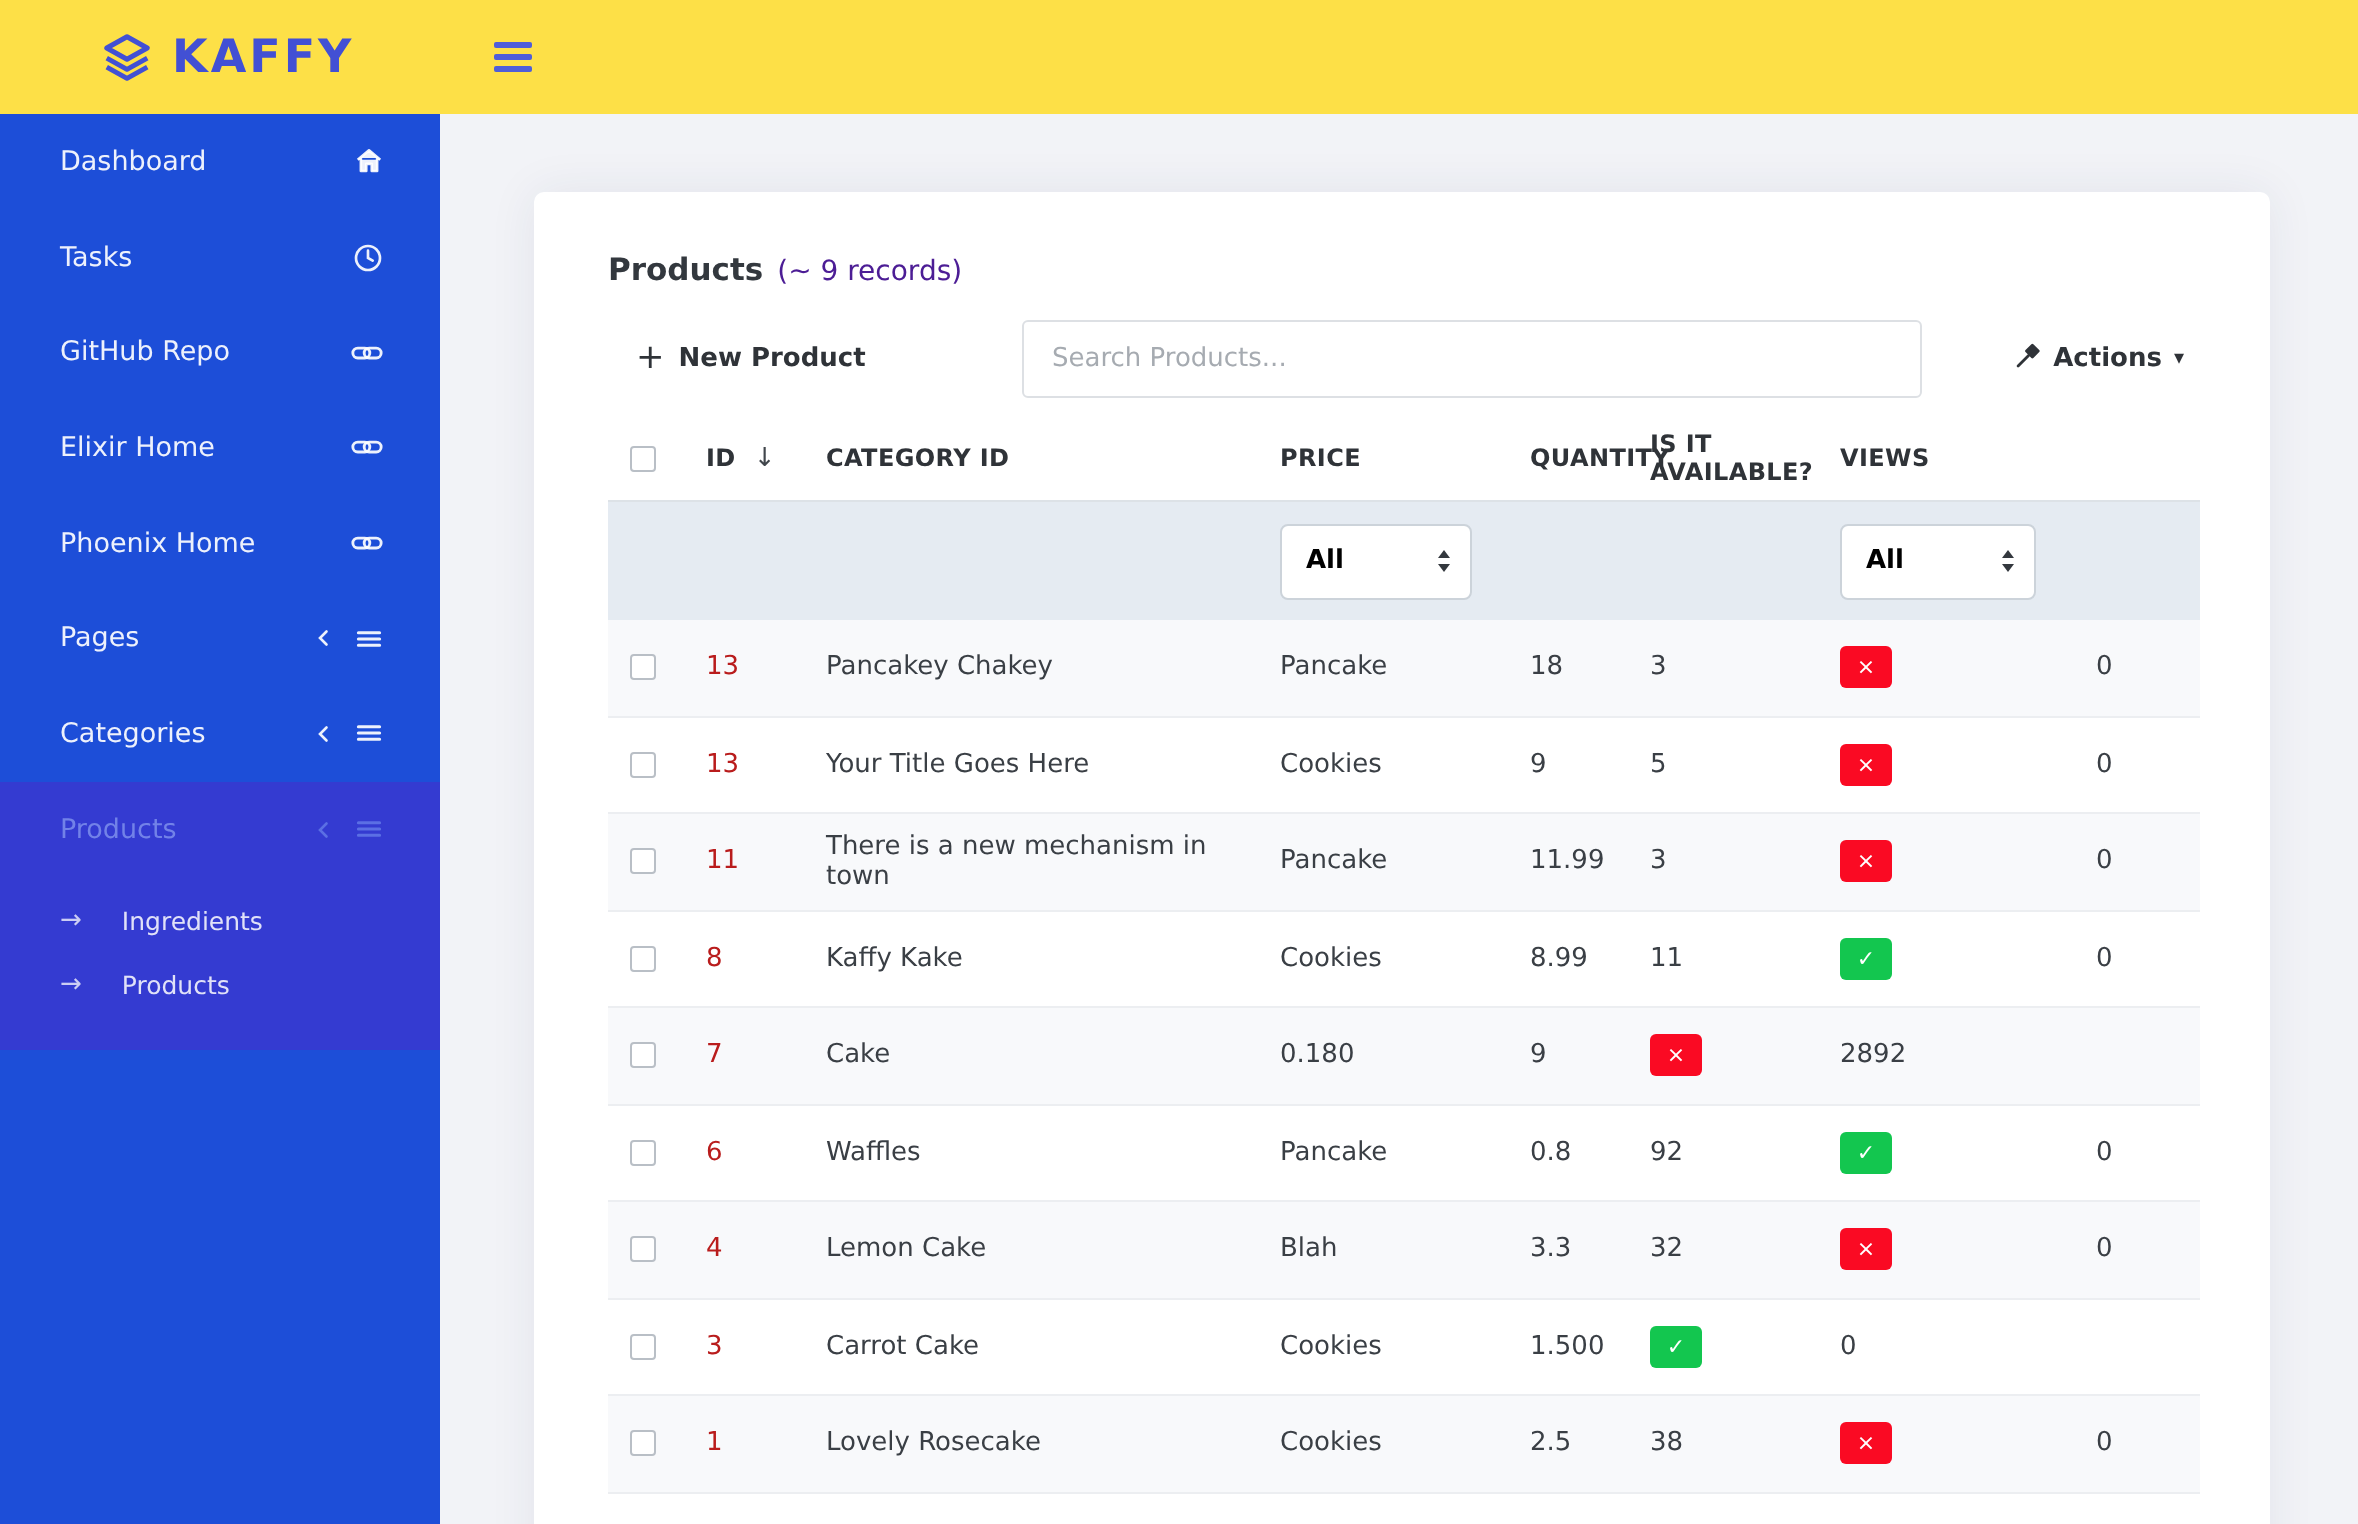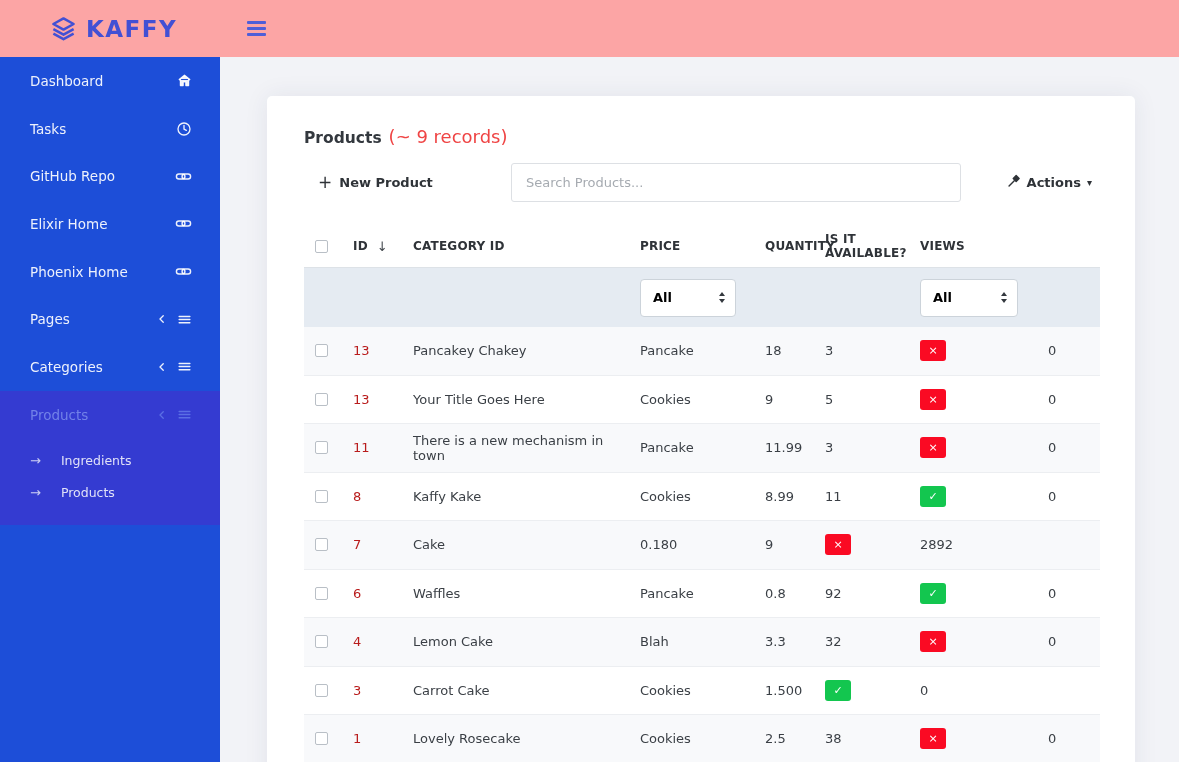--- a/index.html
+++ b/index.html
@@ -4,21 +4,21 @@
 <style>
   * { margin:0; padding:0; box-sizing:border-box; }
   html,body { width:1179px; height:762px; overflow:hidden; }
   body {
     font-family:"DejaVu Sans","Liberation Sans",sans-serif;
     background:#f2f3f7; color:#383d42; position:relative;
   }
 
   
   .topbar { position:absolute; top:0; left:0; width:1179px; height:57px;
-            background:#fca5a5; display:flex; align-items:center; z-index:5; }
+            background:#fde047; display:flex; align-items:center; z-index:5; }
   .brand { display:flex; align-items:center; gap:9px; margin-left:50px; cursor:pointer; }
   .brand svg { display:block; }
   .brand-name { font-size:23px; font-weight:bold; letter-spacing:1.5px; color:#4250d4; }
   .topbar-hamburger { margin-left:66px; display:flex; flex-direction:column; gap:3.5px; cursor:pointer; padding:4px; }
   .topbar-hamburger span { width:19px; height:2.6px; background:#4f5ed8; border-radius:1px; }
 
   
   .sidebar { position:absolute; top:57px; left:0; width:220px; height:705px;
              background:#1d4ed8; z-index:4; }
   .side-item { height:47.7px; display:flex; align-items:center; justify-content:space-between;
@@ -37,37 +37,37 @@
   .side-sublabel { font-size:12.5px; color:rgba(255,255,255,0.85); }
   .side-subnav { padding-top:6px; }
 
   
   .main { position:absolute; left:220px; top:57px; right:0; bottom:0; padding:39px 0 0 47px; }
   .card { width:868px; min-height:720px; background:#ffffff; border-radius:5px;
           box-shadow:0 0 24px rgba(40,50,90,0.08); padding:30px 35px 0 37px; }
 
   .card-title-row { display:flex; align-items:baseline; gap:7px; }
   .page-title { font-size:15.5px; font-weight:bold; color:#33383e; }
-  .records-note { font-size:18px; color:#ef4444; }
+  .records-note { font-size:14px; color:#4c1d95; }
 
   .controls { display:flex; align-items:center; margin-top:15px; height:40px; }
   .new-product { width:193px; margin-left:14px; display:flex; align-items:center; gap:7px;
                  cursor:pointer; text-decoration:none; color:#2f3338; flex:0 0 auto; }
   .np-plus { font-size:17px; font-weight:normal; line-height:1; }
   .np-label { font-size:13px; font-weight:bold; }
   .search-input { width:450px; height:39px; border:1px solid #dde0e4; border-radius:3px;
                   padding:0 14px; font-size:13px; color:#383d42; outline:none;
                   font-family:"DejaVu Sans","Liberation Sans",sans-serif; }
   .search-input::placeholder { color:#a6abb1; }
   .actions { margin-left:auto; margin-right:8px; display:flex; align-items:center; gap:6px; cursor:pointer; }
   .actions-label { font-size:13px; font-weight:bold; color:#2f3338; }
   .caret-down { font-size:10px; color:#2f3338; line-height:1; margin-top:2px; }
 
   
-  .table { margin-top:23px; width:796px; }
+  .table { margin-top:9px; width:796px; }
   .grid-row { display:grid; grid-template-columns:37px 60px 227px 125px 60px 95px 128px 1fr; }
   .cell { display:flex; align-items:center; padding-left:12px; font-size:13px; color:#3a3f45; }
   .c-check { padding-left:11px; }
 
   .thead { height:43px; border-bottom:1px solid #dde2e7; }
   .thead .cell { font-size:12px; font-weight:bold; color:#2f3338; letter-spacing:0.2px; }
   .sort-icon { font-size:13px; font-weight:normal; color:#41464c; margin-left:9px; }
 
   .filter-row { height:59px; background:#e5ebf2; }
   .filter-select { width:96px; height:38px; background:#ffffff; border:1px solid #ccd3da;

